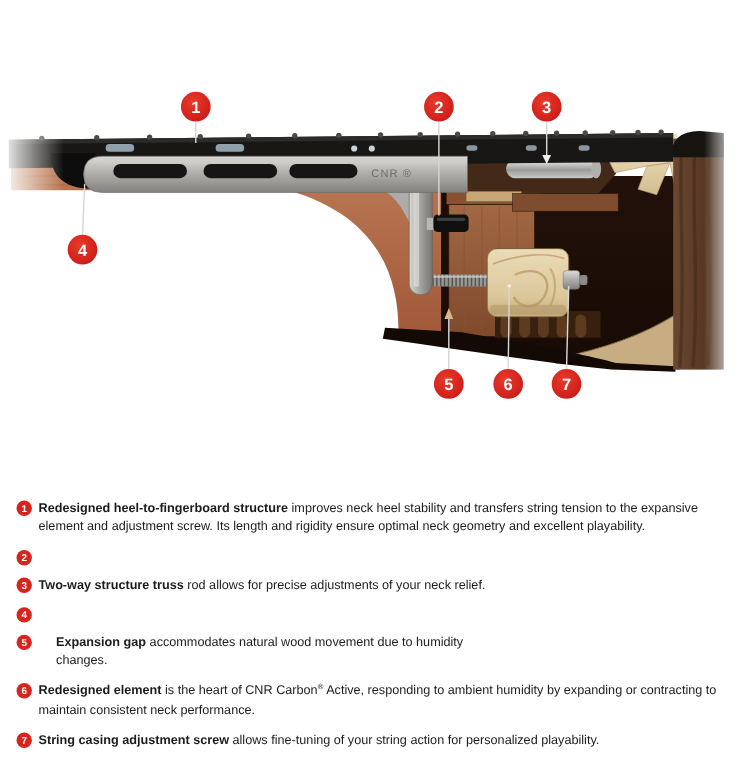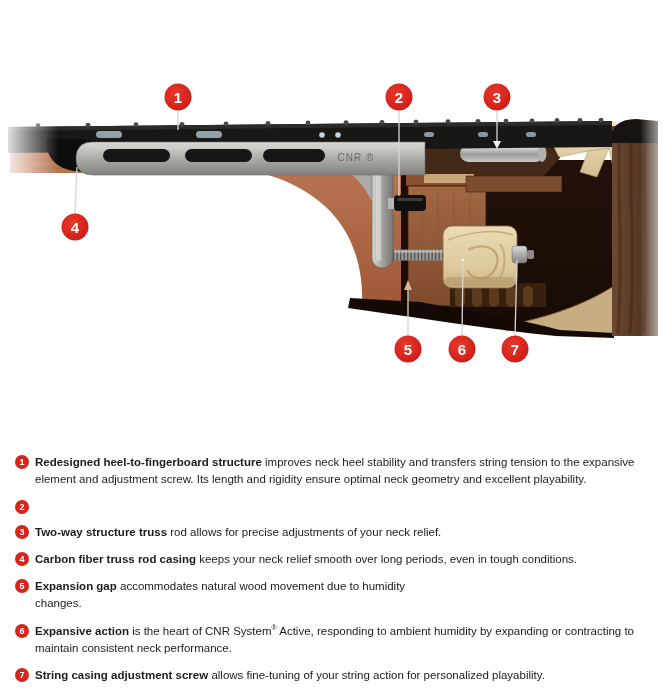--- a/index.html
+++ b/index.html
@@ -24,21 +24,21 @@
     width:14px;height:14px;border-radius:50%;
     background:#d7241c;color:#ffffff;
     font-size:9px;font-weight:bold;line-height:14px;text-align:center;
     margin-top:1px;
   }
   .legend-text{
     margin:0;font-size:11.5px;line-height:1.5;max-width:628px;
   }
   .legend-text b{font-weight:bold;text-align:center;}
   .legend-text sup{font-size:7px;}
-  .legend-item.narrow .legend-text{max-width:392px;}
+  .legend-item.narrow .legend-text{max-width:392px;margin-left:16px;}
   svg text{font-family:"Liberation Sans", sans-serif;}
 </style>
 </head>
 <body>
 
 <div class="page">
 
   <figure class="figure">
   <svg viewBox="0 0 672 440" width="672" height="440">
     <defs>
@@ -291,31 +291,30 @@
       <span class="badge">2</span>
     </div>
 
     <div class="legend-item">
       <span class="badge">3</span>
       <p class="legend-text"><b>Two-way structure truss</b><span> rod allows for precise adjustments of your neck relief.</span></p>
     </div>
 
     <div class="legend-item">
       <span class="badge">4</span>
-      <p class="legend-text"><b>Carbon fiber truss rod casing</b><span> keeps your neck relief smooth over long periods, even in tough conditions.</span></p>
     </div>
 
     <div class="legend-item narrow">
       <span class="badge">5</span>
       <p class="legend-text"><b>Expansion gap</b><span> accommodates natural wood movement due to humidity changes.</span></p>
     </div>
 
     <div class="legend-item">
       <span class="badge">6</span>
-      <p class="legend-text"><b>Expansive action</b><span> is the heart of CNR System</span><sup>®</sup><span> Active, responding to ambient humidity by expanding or contracting to maintain consistent neck performance.</span></p>
+      <p class="legend-text"><b>Redesigned element</b><span> is the heart of CNR Carbon</span><sup>®</sup><span> Active, responding to ambient humidity by expanding or contracting to maintain consistent neck performance.</span></p>
     </div>
 
     <div class="legend-item">
       <span class="badge">7</span>
       <p class="legend-text"><b>String casing adjustment screw</b><span> allows fine-tuning of your string action for personalized playability.</span></p>
     </div>
 
   </section>
 </div>
 

